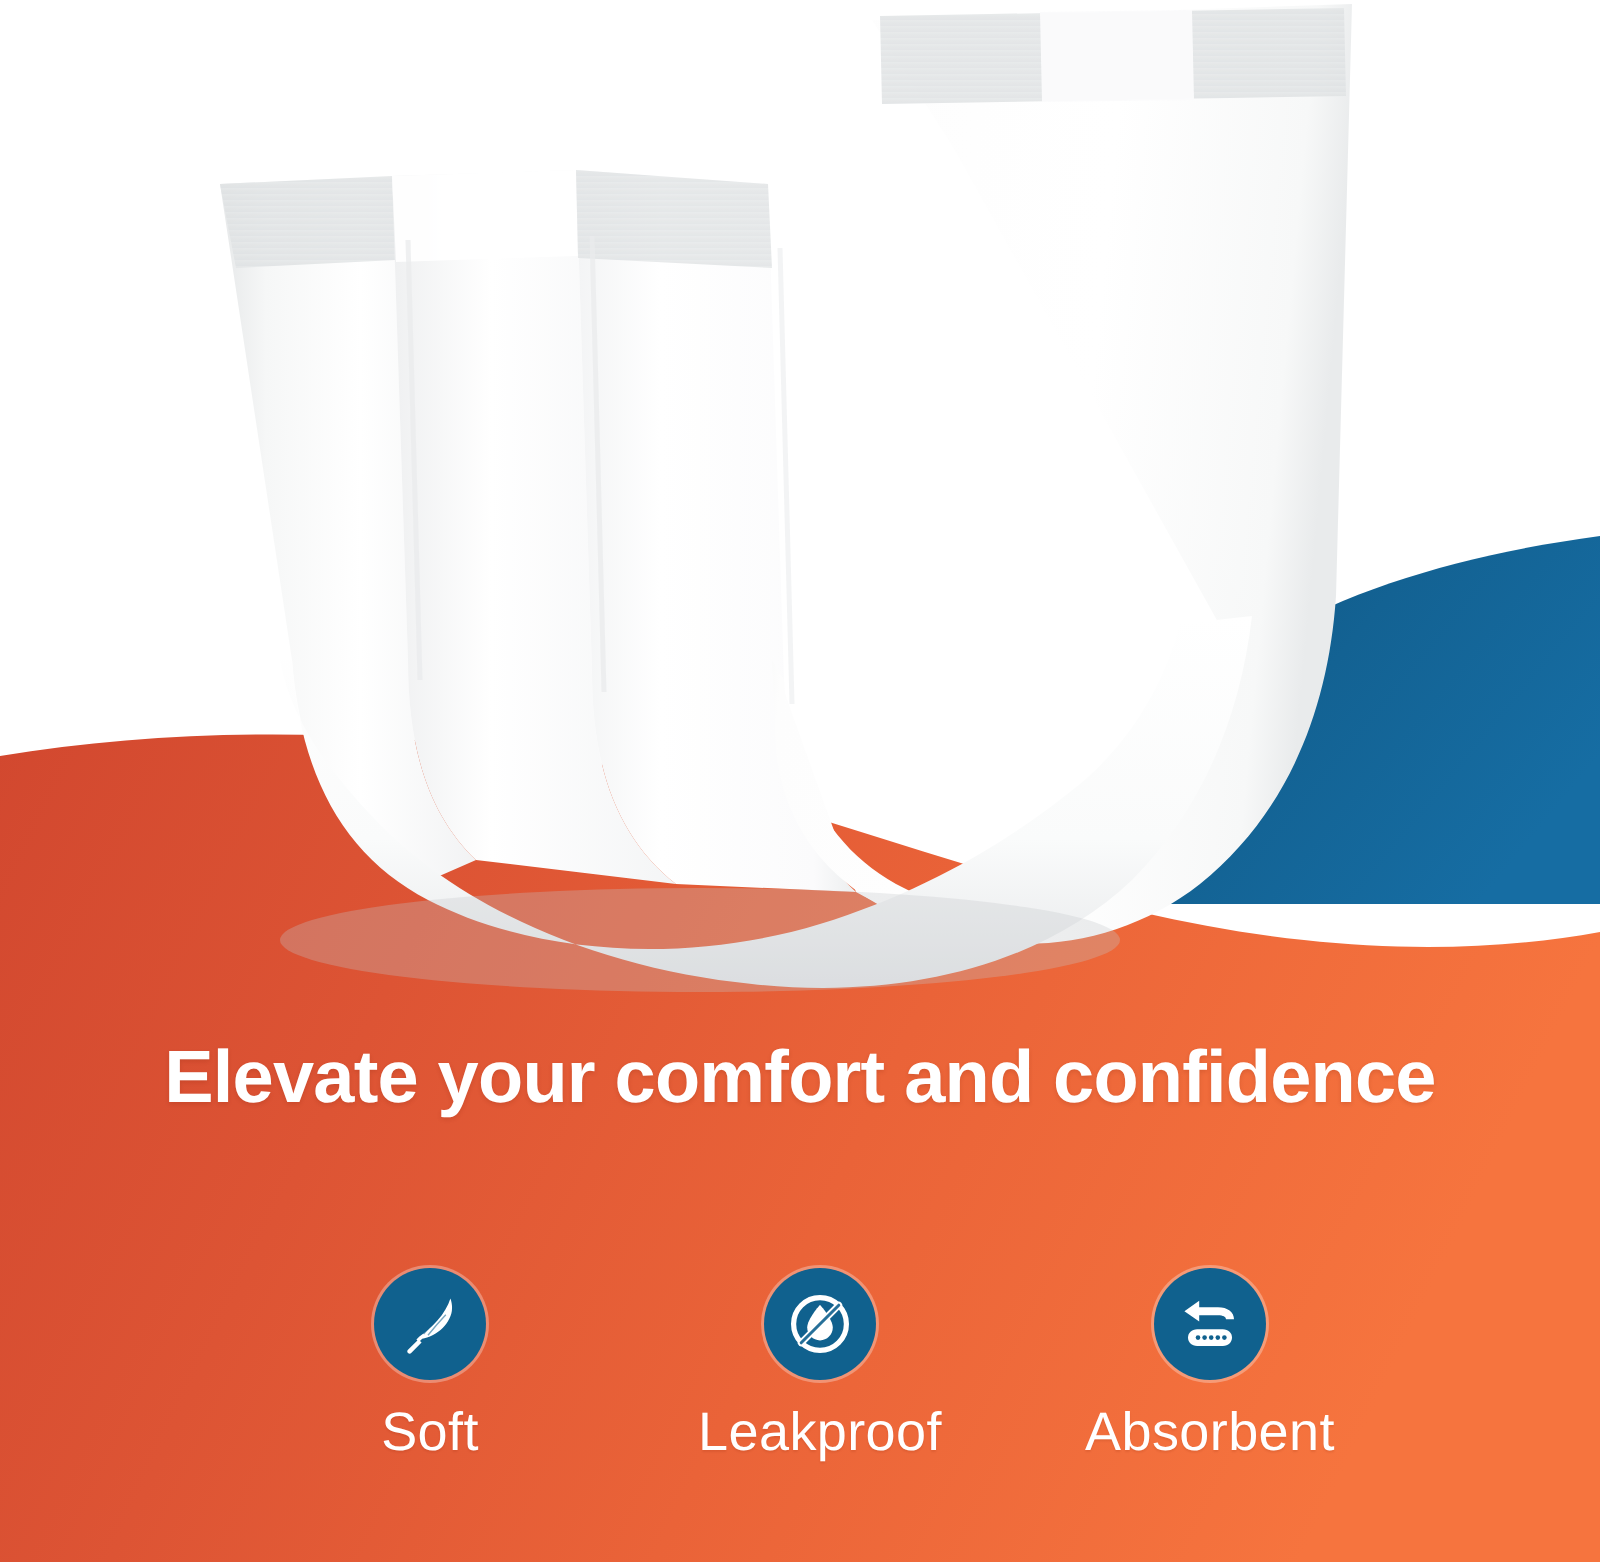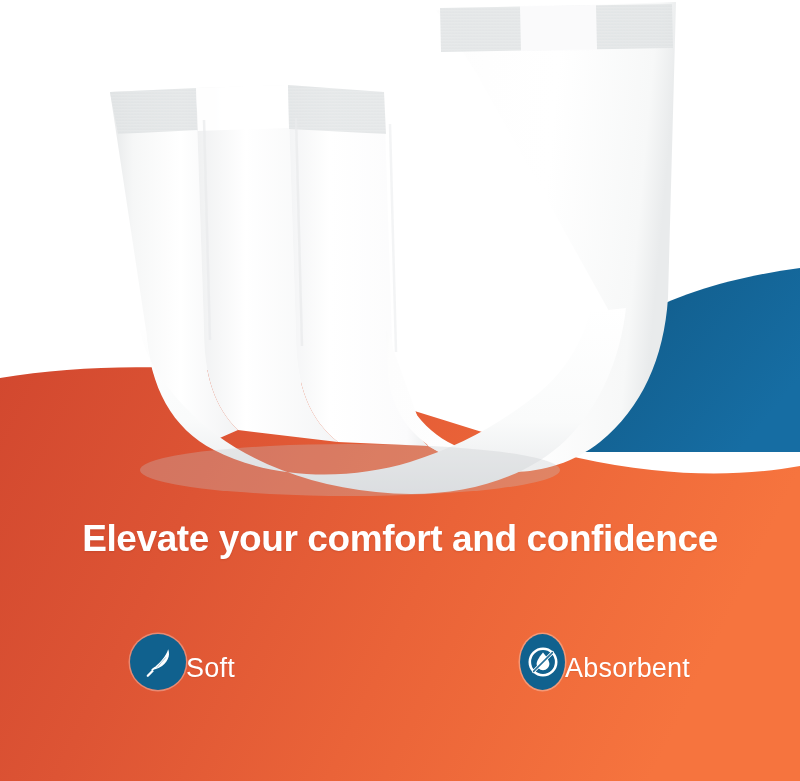--- a/index.html
+++ b/index.html
@@ -37,21 +37,21 @@
   .features{
     position:absolute;
     left:130px;top:634px;width:560px;
     display:flex;
     justify-content:space-between;
     align-items:flex-start;
   }
   .feature{
     width:170px;
     display:flex;
-    flex-direction:row;
+    flex-direction:column;
     align-items:center;
   }
   .badge{
     width:56px;height:56px;border-radius:50%;
     background:#10618e;
     box-shadow:0 0 0 1.5px rgba(255,255,255,.30);
     display:flex;align-items:center;justify-content:center;
     position:relative;
   }
   .badge svg{display:block;}
@@ -229,18 +229,46 @@
         <svg width="36" height="36" viewBox="0 0 36 36">
           <circle cx="18" cy="18" r="13.2" fill="none" stroke="#ffffff" stroke-width="2.6"></circle>
           <path d="M18 8.4 c0 0 -6.4 7.2 -6.4 11.4
                    c0 3.6 2.9 6.4 6.4 6.4
                    c3.5 0 6.4 -2.8 6.4 -6.4
                    C24.4 15.6 18 8.4 18 8.4 z" fill="#ffffff"></path>
           <line x1="8.6" y1="27.4" x2="27.4" y2="8.6" stroke="#ffffff" stroke-width="3.4" stroke-linecap="round"></line>
           <line x1="8.6" y1="27.4" x2="27.4" y2="8.6" stroke="#10618e" stroke-width="1.5" stroke-linecap="round" opacity=".9"></line>
         </svg>
       </div>
+      <div class="feature-label">Leakproof</div>
+    </div>
+
+    <div class="feature">
+      <div class="badge">
+        <svg width="36" height="36" viewBox="0 0 36 36">
+
+          <path d="M30 15.6 C30 12.0 26.8 9.6 22.0 9.6
+                   L12.6 9.6 L12.6 6.4 L5.2 11.6 L12.6 16.8
+                   L12.6 13.6 L22.0 13.6
+                   C24.6 13.6 26.0 14.4 26.0 15.6 Z" fill="#ffffff"></path>
+
+          <g>
+            <path d="M11.6 20.6 L24.4 20.6
+                     C27.2 20.6 29.0 22.4 29.0 24.8
+                     C29.0 27.2 27.2 29.0 24.4 29.0
+                     L11.6 29.0
+                     C8.8 29.0 7.0 27.2 7.0 24.8
+                     C7.0 22.4 8.8 20.6 11.6 20.6 Z" fill="#ffffff"></path>
+            <g fill="#10618e">
+              <circle cx="12.0" cy="24.8" r="1.15"></circle>
+              <circle cx="15.3" cy="24.8" r="1.15"></circle>
+              <circle cx="18.6" cy="24.8" r="1.15"></circle>
+              <circle cx="21.9" cy="24.8" r="1.15"></circle>
+              <circle cx="25.2" cy="24.8" r="1.15"></circle>
+            </g>
+          </g>
+        </svg>
+      </div>
       <div class="feature-label">Absorbent</div>
     </div>
 
-
   </div>
 </div>
 
 </body></html>

